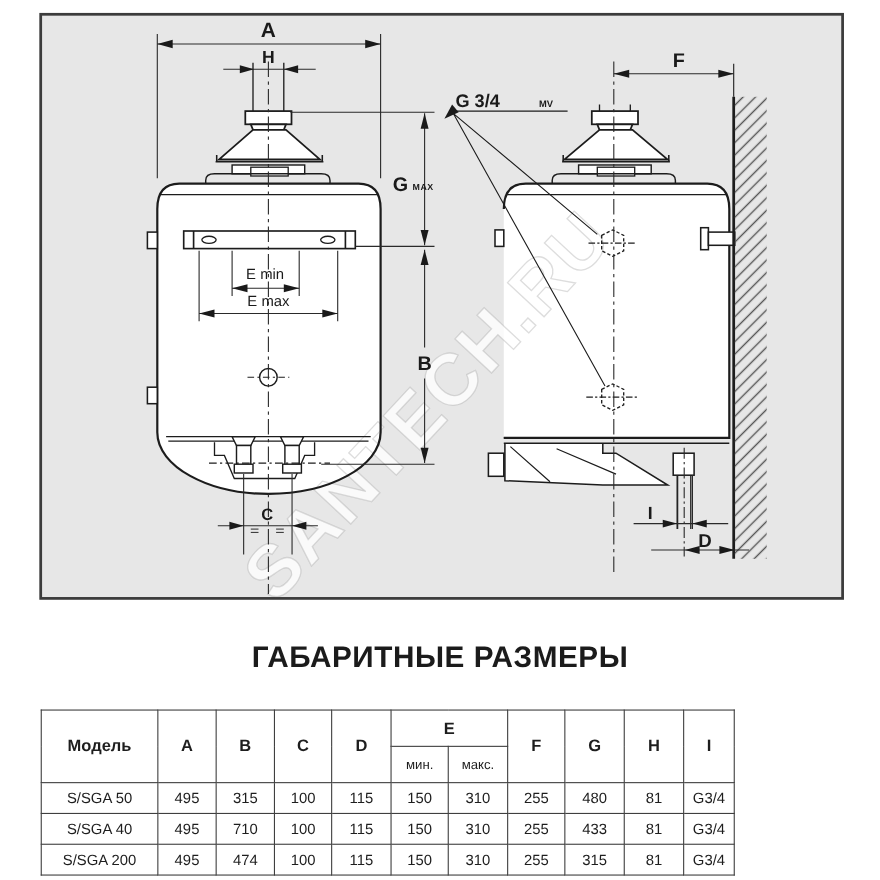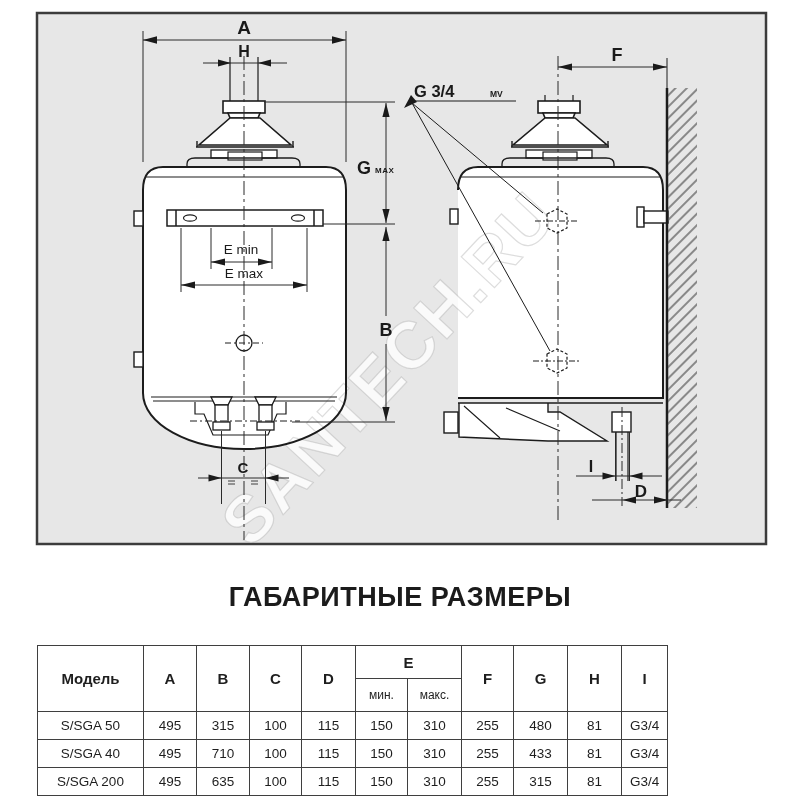--- a/index.html
+++ b/index.html
@@ -264,21 +264,21 @@
         <td>150</td>
         <td>310</td>
         <td>255</td>
         <td>433</td>
         <td>81</td>
         <td>G3/4</td>
       </tr>
       <tr>
         <td class="model-c">S/SGA 200</td>
         <td>495</td>
-        <td>635</td>
+        <td>474</td>
         <td>100</td>
         <td>115</td>
         <td>150</td>
         <td>310</td>
         <td>255</td>
         <td>315</td>
         <td>81</td>
         <td>G3/4</td>
       </tr>
     </tbody>

